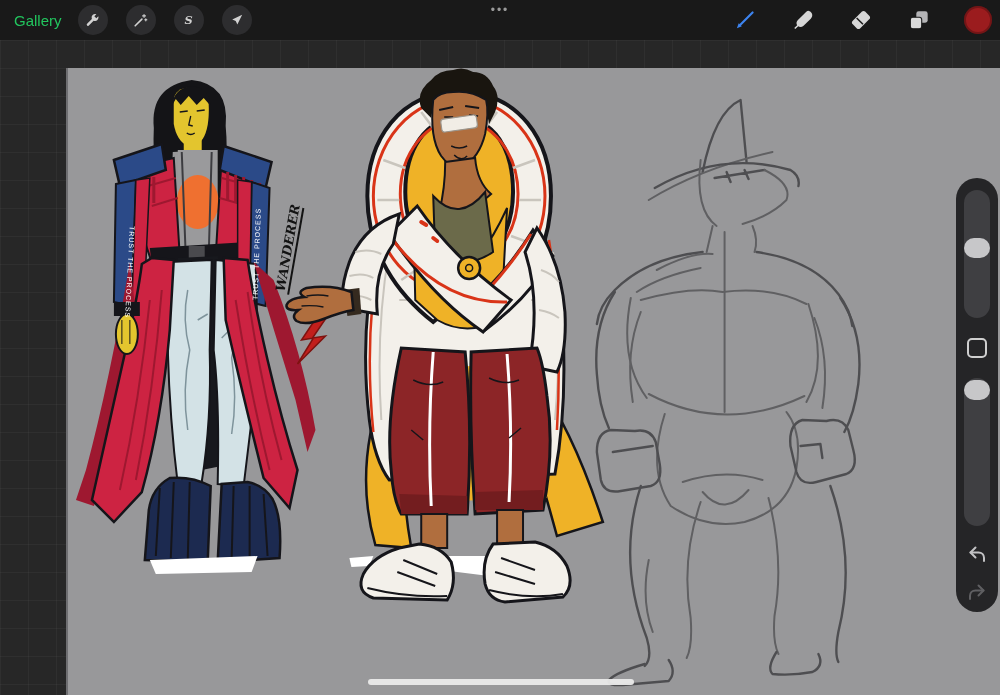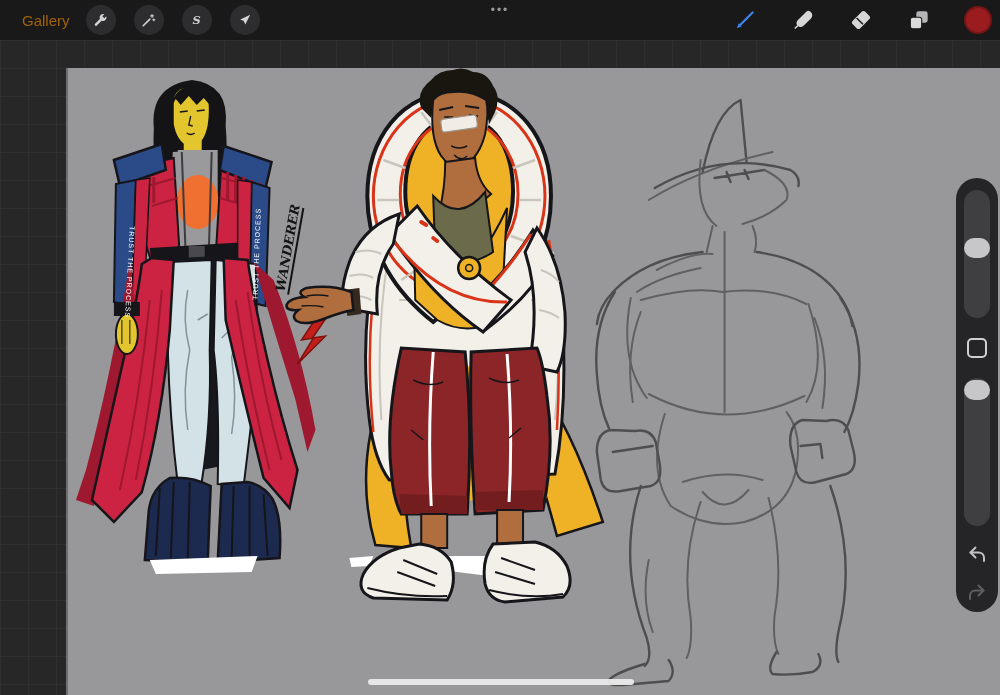--- a/index.html
+++ b/index.html
@@ -1,20 +1,20 @@
 <!DOCTYPE html>
 <html style="--topbar-bg: #191919; --chrome-btn: #2d2d2f; --chrome-icon: #d2d2d2; --accent-blue: #3d84ef; --swatch-red: #9b1c1e; --bg-dark: #272727; --canvas-gray: #98989a; --track: #3f3f42; --handle: #c7c7c9; --ink: #15151a; --f1-hair: #141417; --f1-skin: #e3c52e; --f1-red: #cd2342; --f1-red-dark: #9e1830; --f1-blue: #2b4a88; --f1-orange: #ef7030; --f1-pants: #d3e2e6; --f1-boots: #1c2a50; --f2-skin: #b06e3e; --f2-hair: #19150f; --f2-white: #f3f0ea; --f2-trim: #d93418; --f2-yellow: #efb227; --f2-olive: #6b6a4a; --f2-maroon: #8c2527; --sketch: #5a5a5d;"><head>
 <meta charset="utf-8">
 <style>
   html,body{margin:0;padding:0;background:#000;font-family:"Liberation Sans",sans-serif;}
   .screen{position:relative;width:1000px;height:695px;overflow:hidden;background:var(--bg-dark);}
 
   
   .topbar{position:absolute;top:0;left:0;right:0;height:40px;background:var(--topbar-bg);display:flex;align-items:center;z-index:40;}
-  .gallery{color:#a16207;font-size:15px;margin:0 16px 0 22px;cursor:default;}
+  .gallery{color:#22c55e;font-size:15px;margin:0 16px 0 14px;cursor:default;}
   .tool-btn{width:30px;height:30px;border-radius:50%;background:var(--chrome-btn);display:flex;align-items:center;justify-content:center;margin-right:18px;flex:0 0 auto;}
   .tool-btn svg{display:block;}
   .dots{position:absolute;left:50%;top:3px;transform:translateX(-50%);color:#9a9a9a;font-size:12px;letter-spacing:2px;}
   .right-tools{margin-left:auto;display:flex;align-items:center;gap:32px;margin-right:8px;}
   .right-tools .ticon{width:26px;height:26px;display:flex;align-items:center;justify-content:center;}
   .swatch{width:28px;height:28px;border-radius:50%;background:var(--swatch-red);box-shadow:inset 0 0 0 2px rgba(0,0,0,.25);}
 
   
   .workspace{position:absolute;top:40px;left:0;right:0;bottom:0;background-color:var(--bg-dark);
     background-image:linear-gradient(rgba(255,255,255,.035) 1px,transparent 1px),

